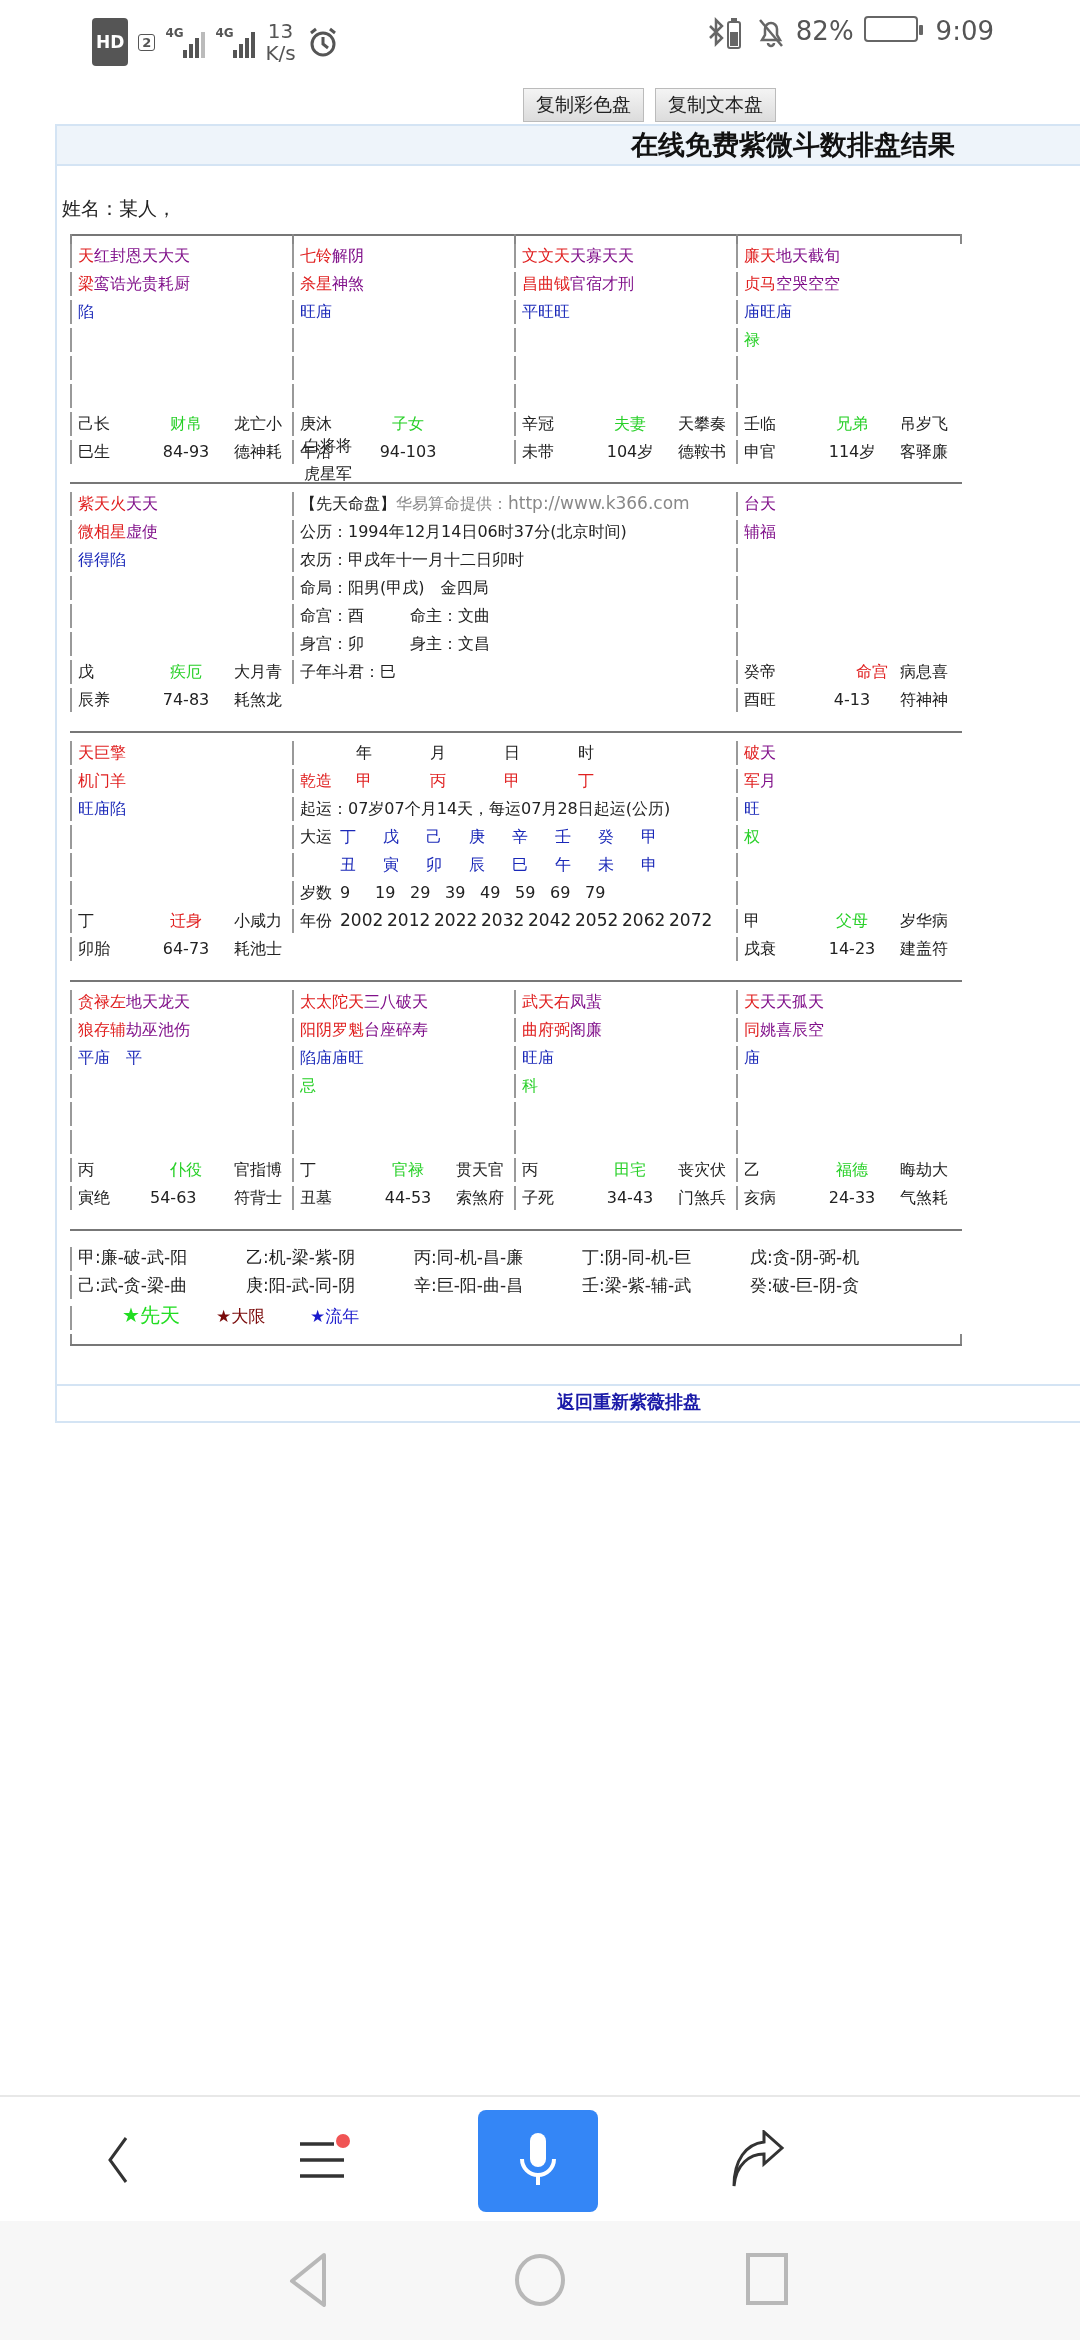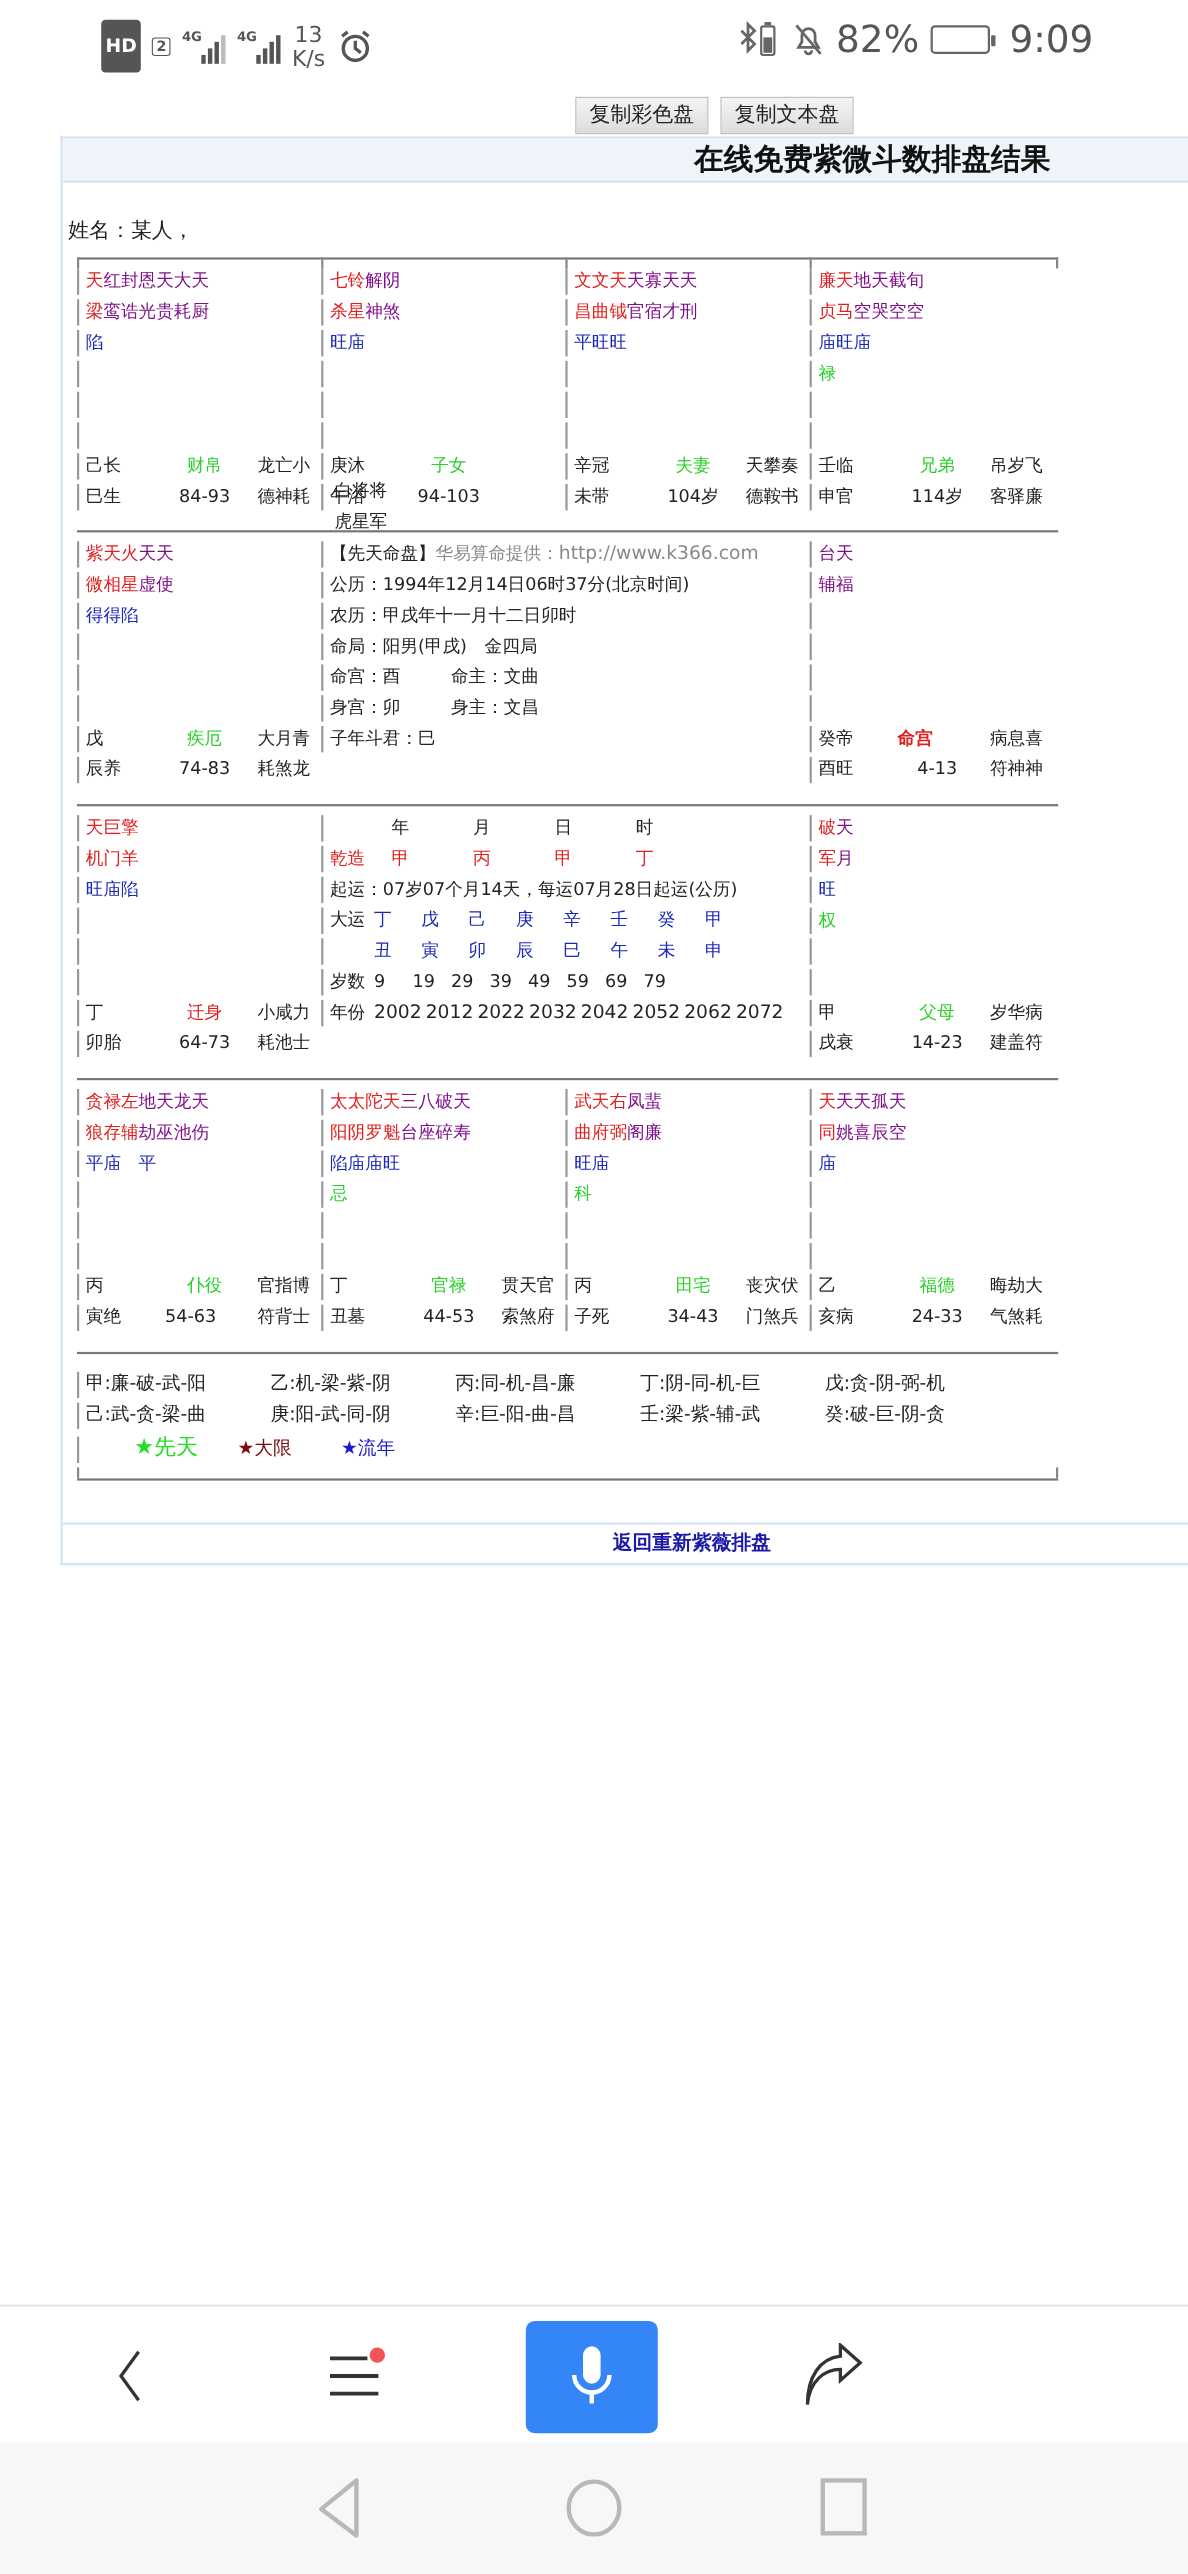--- a/index.html
+++ b/index.html
@@ -8,21 +8,21 @@
 
   
   .statusbar { position: absolute; top: 0; left: 0; width: 1080px; height: 80px; }
   .sb-left { position: absolute; left: 92px; top: 18px; display: flex; align-items: center; gap: 10px; color: #555; }
   .hd { background: #555; color: #fff; font-size: 17px; font-weight: bold; border-radius: 4px; padding: 14px 4px; }
   .hd2 { font-size: 13px; border: 1px solid #555; border-radius: 3px; padding: 0 3px; color: #555; font-weight:bold;}
   .sig { display: flex; align-items: flex-end; gap: 2px; height: 32px; position: relative; padding-left: 18px; }
   .sig .lbl { position: absolute; left: 0; top: 0; font-size: 12px; font-weight: bold; color:#555; }
   .sig i { display: block; width: 4px; background: #555; }
   .speed { font-size: 20px; line-height: 22px; text-align: center; color: #555; }
-  .sb-right { position: absolute; right: 86px; top: 16px; display: flex; align-items: center; gap: 10px; color: #555; font-size: 34px; }
+  .sb-right { position: absolute; right: 86px; top: 16px; display: flex; gap: 10px; color: #555; font-size: 26px; }
   .batt { width: 54px; height: 26px; border: 2px solid #666; border-radius: 4px; position: relative; padding: 3px; }
   .batt::after { content: ""; position: absolute; right: -7px; top: 7px; width: 4px; height: 10px; background: #666; border-radius: 1px; }
   .batt .fill { width: 82%; height: 100%; background: #666; }
 
   
   .copybtns { position: absolute; top: 88px; left: 523px; display: flex; gap: 11px; }
   .copybtn { background: linear-gradient(#f4f4f4, #dcdcdc); border: 1px solid #bbb; font-size: 19px; color: #222; padding: 4px 12px; height: 34px; line-height: 24px; }
 
   
   .frame { position: absolute; left: 55px; top: 124px; width: 1040px; height: 1299px; border: 2px solid #d4e4f4; border-right: none; }
@@ -184,21 +184,21 @@
       <div class="line-row"><span class="sep"></span><span class="k" style="display: inline-block; width: 72px;">戊</span><span class="g" style="display: inline-block; width: 72px; text-align: center;">疾厄</span><span class="k" style="display: inline-block; width: 60px; text-align: right;">大月青</span></div>
       <div class="line-row"><span class="sep"></span><span class="k" style="display: inline-block; width: 72px;">辰养</span><span class="k" style="display: inline-block; width: 72px; text-align: center;">74-83</span><span class="k" style="display: inline-block; width: 60px; text-align: right;">耗煞龙</span></div>
     </div>
   <div class="cell" style="left:666px;top:258px;width:226px;">
       <div class="line-row"><span class="sep"></span><span class="p">台天</span></div>
       <div class="line-row"><span class="sep"></span><span class="p">辅福</span></div>
       <div class="line-row"><span class="sep"></span><span class="b"></span></div>
       <div class="line-row"><span class="sep"></span><span class="g"></span></div>
       <div class="line-row"><span class="sep"></span></div>
       <div class="line-row"><span class="sep"></span></div>
-      <div class="line-row"><span class="sep"></span><span class="k" style="display: inline-block; width: 72px;">癸帝</span><span class="r" style="display: inline-block; width: 72px; text-align: left; font-weight: bold;">命宫</span><span class="k" style="display: inline-block; width: 60px; text-align: right;">病息喜</span></div>
+      <div class="line-row"><span class="sep"></span><span class="k" style="display: inline-block; width: 72px;">癸帝</span><span class="r" style="display: inline-block; width: 72px; text-align: right;">命宫</span><span class="k" style="display: inline-block; width: 60px; text-align: right;">病息喜</span></div>
       <div class="line-row"><span class="sep"></span><span class="k" style="display: inline-block; width: 72px;">酉旺</span><span class="k" style="display: inline-block; width: 72px; text-align: center;">4-13</span><span class="k" style="display: inline-block; width: 60px; text-align: right;">符神神</span></div>
     </div>
   <div class="cell" style="left:0;top:507px;width:222px;">
       <div class="line-row"><span class="sep"></span><span class="r">天巨擎</span></div>
       <div class="line-row"><span class="sep"></span><span class="r">机门羊</span></div>
       <div class="line-row"><span class="sep"></span><span class="b">旺庙陷</span></div>
       <div class="line-row"><span class="sep"></span><span class="g"></span></div>
       <div class="line-row"><span class="sep"></span></div>
       <div class="line-row"><span class="sep"></span></div>
       <div class="line-row"><span class="sep"></span><span class="k" style="display: inline-block; width: 72px;">丁</span><span class="r" style="display: inline-block; width: 72px; text-align: center;">迁身</span><span class="k" style="display: inline-block; width: 60px; text-align: right;">小咸力</span></div>

